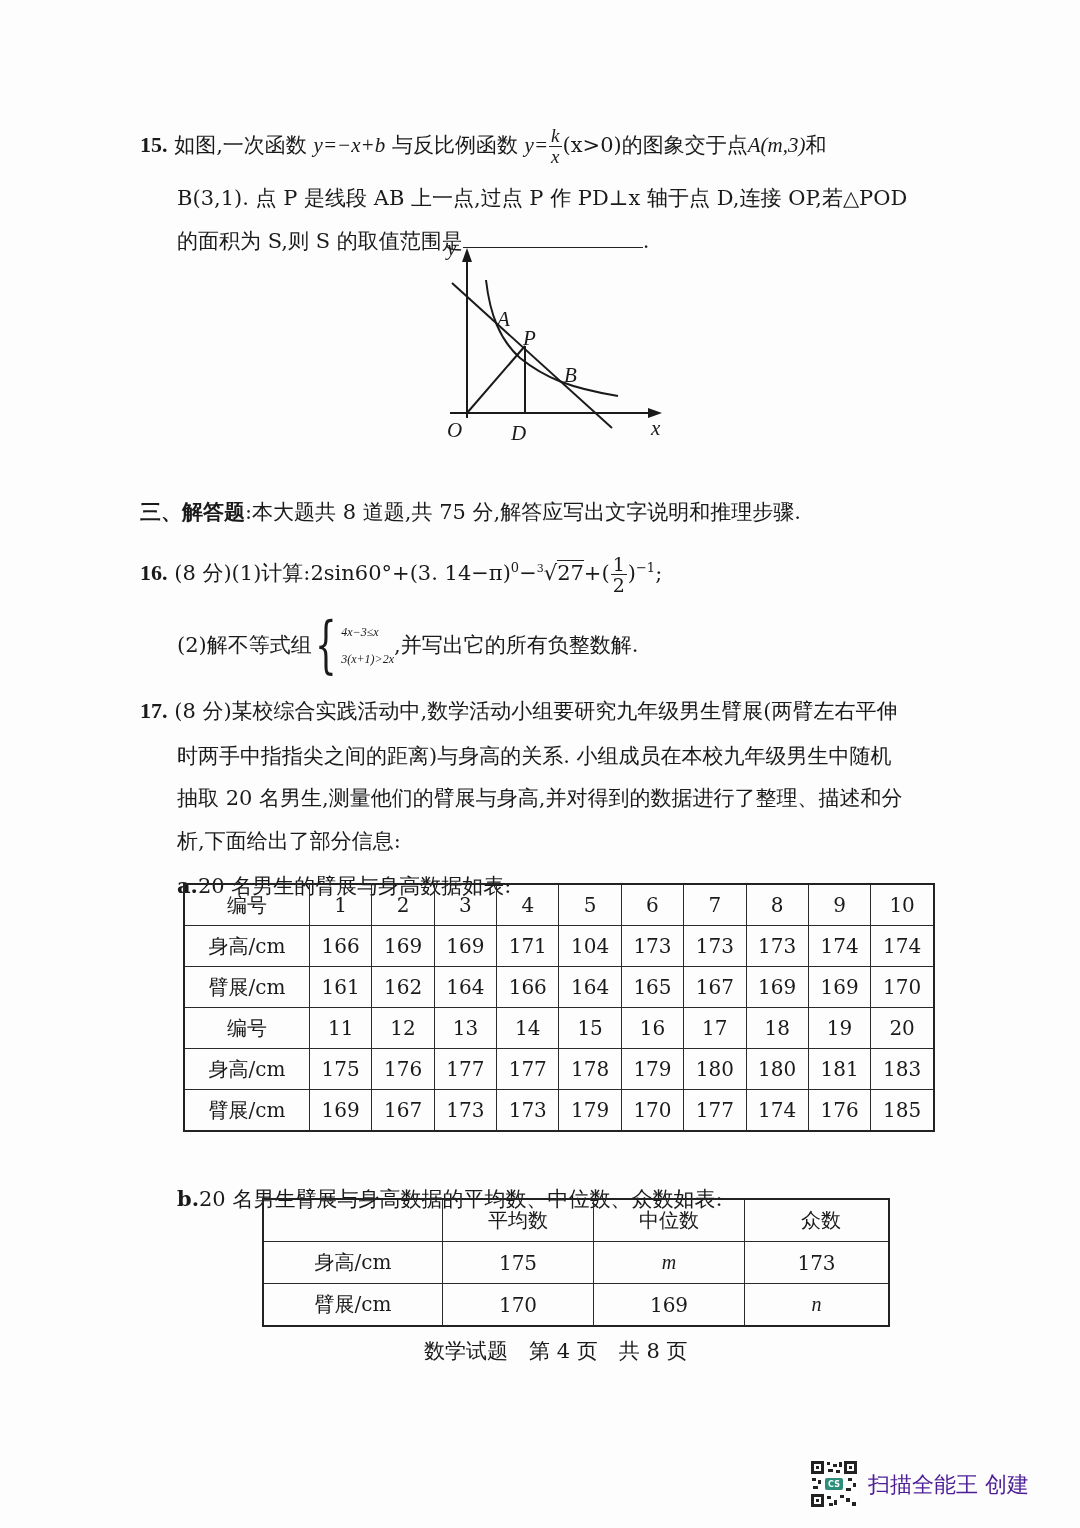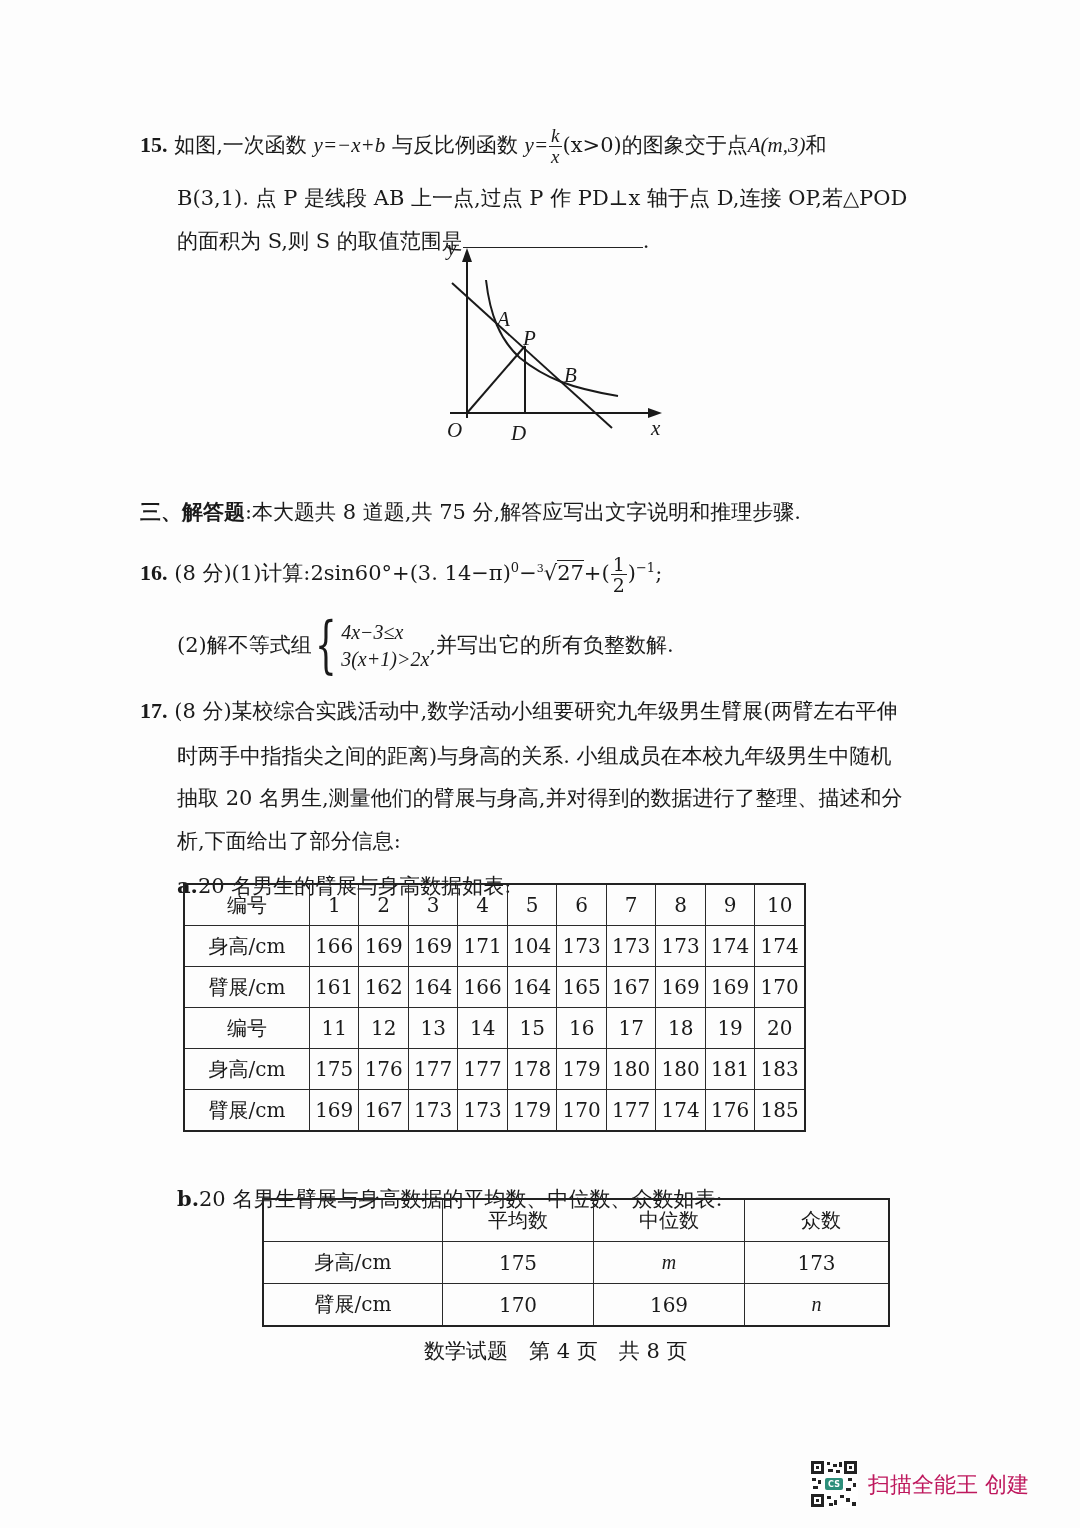--- a/index.html
+++ b/index.html
@@ -10,31 +10,31 @@
   .abs { position:absolute; white-space:nowrap; }
   .line { font-size:21px; line-height:24px;margin-top:34px; }
   .qnum { font-weight:bold; font-family:"Liberation Serif",serif; font-size:22px; }
   .it { font-style:italic; font-family:"Liberation Serif",serif; }
   .blank { display:inline-block; width:180px; border-bottom:1.5px solid #222; height:18px; vertical-align:baseline; }
   .frac { display:inline-flex; flex-direction:column; align-items:center; vertical-align:middle; font-size:19px; line-height:20px; margin:0 1px; }
   .frac .num { border-bottom:1.4px solid #222; padding:0 2px; }
   .sup { font-size:13px; vertical-align:super; }
   .brace-wrap { display:inline-flex; align-items:center; vertical-align:middle; }
   .brace { font-size:62px; line-height:62px; font-weight:100; transform:scaleX(0.55); margin:0 -4px 0 -6px; font-family:"DejaVu Serif",serif; }
-  .sys { display:inline-flex; flex-direction:column; gap:5px; font-size:20px; line-height:22px; }
+  .sys { display:inline-flex; flex-direction:column; gap:5px; font-size:12px; line-height:22px; }
   table { border-collapse:collapse; position:absolute; font-family:"DejaVu Serif","Liberation Serif",serif; }
   td { border:1.3px solid #2a2a2a; text-align:center; font-size:20px; padding:0; }
-  table.t1 { left:183px; top:883px; width:623px; border:2.4px solid #222; }
+  table.t1 { left:183px; top:883px; width:752px; border:2.4px solid #222; }
   table.t1 td { height:40px; }
   table.t1 td.h { width:124px; }
   table.t2 { left:262px; top:1198px; width:628px; border:2.4px solid #222; }
   table.t2 td { height:41px;margin-top:38px; }
   .footer { font-size:21px;text-align:right; }
   .qr { position:absolute; left:810px; top:1460px; width:48px; height:48px; }
-  .cs { font-family:"DejaVu Sans","Liberation Sans",sans-serif; font-size:22px; color:#be185d; }
+  .cs { font-family:"DejaVu Sans","Liberation Sans",sans-serif; font-size:22px; color:#4c1d95; }
 </style>
 </head>
 <body>
 
 <div class="abs line" style="left:140px; top:92px;">
   <span class="qnum">15.</span>
   <span>如图,一次函数</span>
   <span class="it">y=−x+b</span>
   <span>与反比例函数</span>
   <span class="it">y=</span><span class="frac it">

